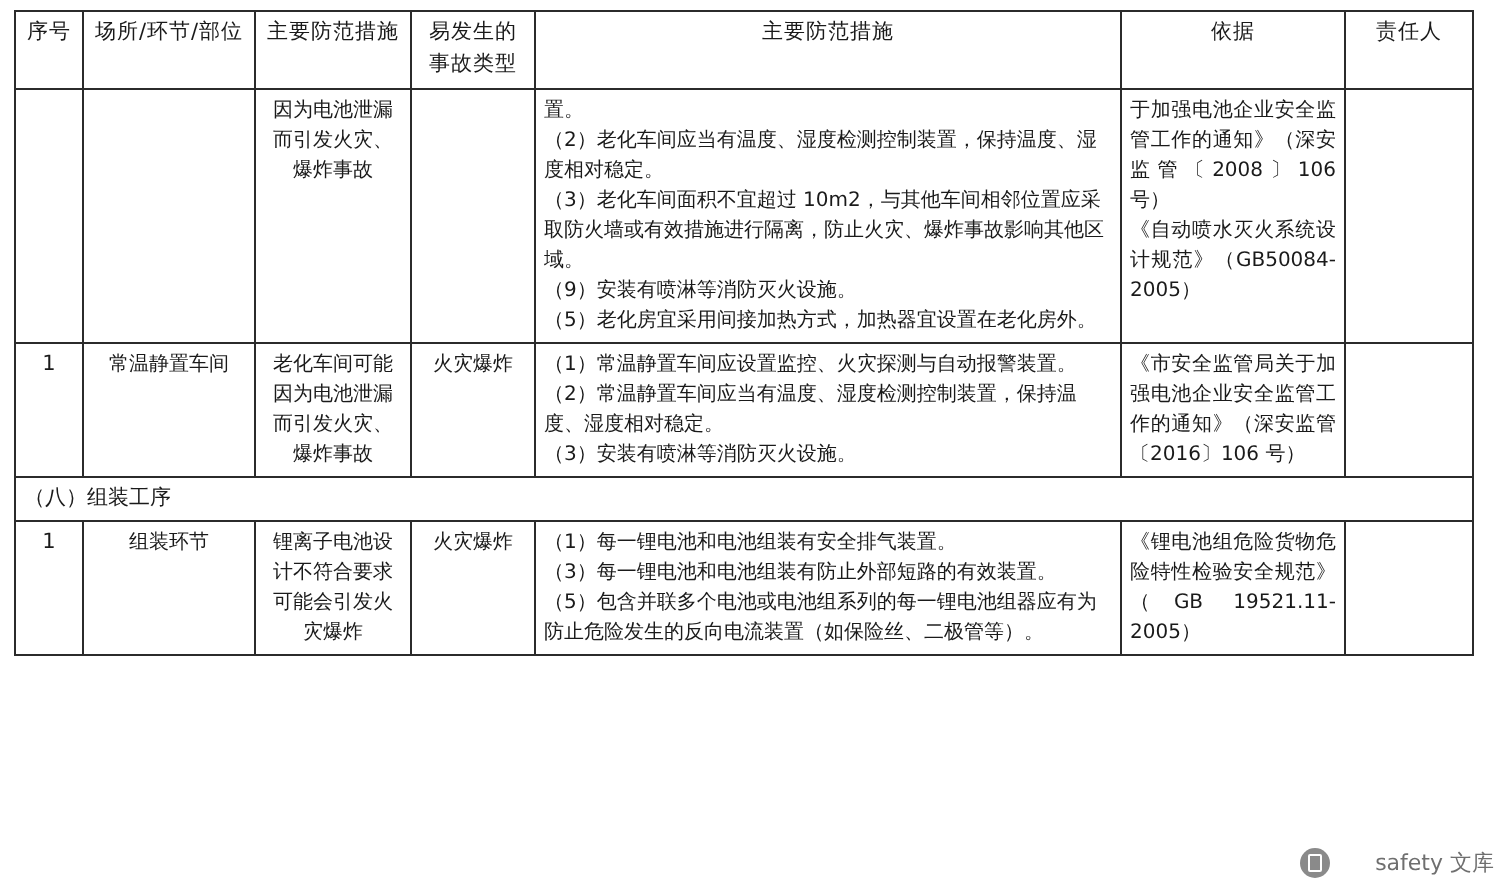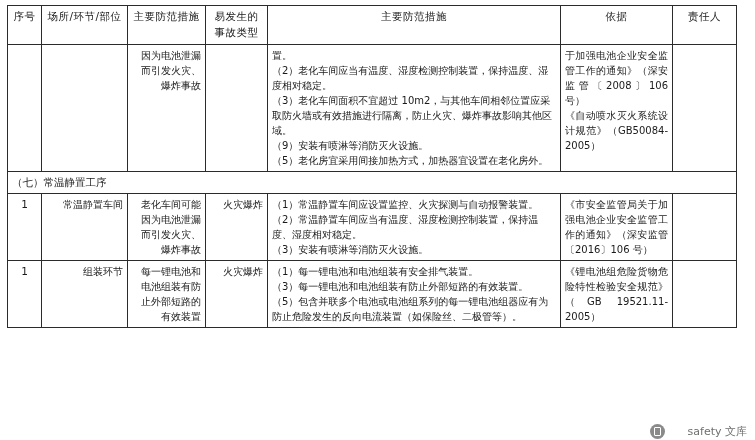--- a/index.html
+++ b/index.html
@@ -36,21 +36,21 @@
   }
   th.hdr {
     text-align: center;
     vertical-align: middle;
     font-weight: normal;
     padding: 5px 2px;
     font-size: 10.5px;
     letter-spacing: 0.5px;
   }
   td.c-center {
-    text-align: right;
+    text-align: center;
     vertical-align: middle;
   }
   td.c-num {
     text-align: center;
     vertical-align: middle;
     font-size: 10.5px;
   }
   td.c-body {
     text-align: left;
     vertical-align: top;
@@ -149,45 +149,45 @@
           <span class="measure-line">（9）安装有喷淋等消防灭火设施。</span>
           <span class="measure-line">（5）老化房宜采用间接加热方式，加热器宜设置在老化房外。</span>
         </td>
         <td class="c-body">
           <span class="basis-line">于加强电池企业安全监管工作的通知》（深安监管〔2008〕106 号）</span>
           <span class="basis-line">《自动喷水灭火系统设计规范》（GB50084-2005）</span>
         </td>
         <td class="c-center"></td>
       </tr>
 
-      <tr>
-        <td class="section-row" colspan="7">（七）常温静置工序</td>
-      </tr>
 
       <tr>
         <td class="c-num">1</td>
         <td class="c-center">常温静置车间</td>
         <td class="c-center">老化车间可能因为电池泄漏而引发火灾、爆炸事故</td>
         <td class="c-center">火灾爆炸</td>
         <td class="c-body">
           <span class="measure-line">（1）常温静置车间应设置监控、火灾探测与自动报警装置。</span>
           <span class="measure-line">（2）常温静置车间应当有温度、湿度检测控制装置，保持温度、湿度相对稳定。</span>
           <span class="measure-line">（3）安装有喷淋等消防灭火设施。</span>
         </td>
         <td class="c-body">
           <span class="basis-line">《市安全监管局关于加强电池企业安全监管工作的通知》（深安监管〔2016〕106 号）</span>
         </td>
         <td class="c-center"></td>
       </tr>
 
+      <tr>
+        <td class="section-row" colspan="7">（八）组装工序</td>
+      </tr>
 
       <tr>
         <td class="c-num">1</td>
         <td class="c-center">组装环节</td>
-        <td class="c-center">每一锂电池和电池组装有防止外部短路的有效装置</td>
+        <td class="c-center">锂离子电池设计不符合要求可能会引发火灾爆炸</td>
         <td class="c-center">火灾爆炸</td>
         <td class="c-body">
           <span class="measure-line">（1）每一锂电池和电池组装有安全排气装置。</span>
           <span class="measure-line">（3）每一锂电池和电池组装有防止外部短路的有效装置。</span>
           <span class="measure-line">（5）包含并联多个电池或电池组系列的每一锂电池组器应有为防止危险发生的反向电流装置（如保险丝、二极管等）。</span>
         </td>
         <td class="c-body">
           <span class="basis-line">《锂电池组危险货物危险特性检验安全规范》（GB 19521.11-2005）</span>
         </td>
         <td class="c-center"></td>

